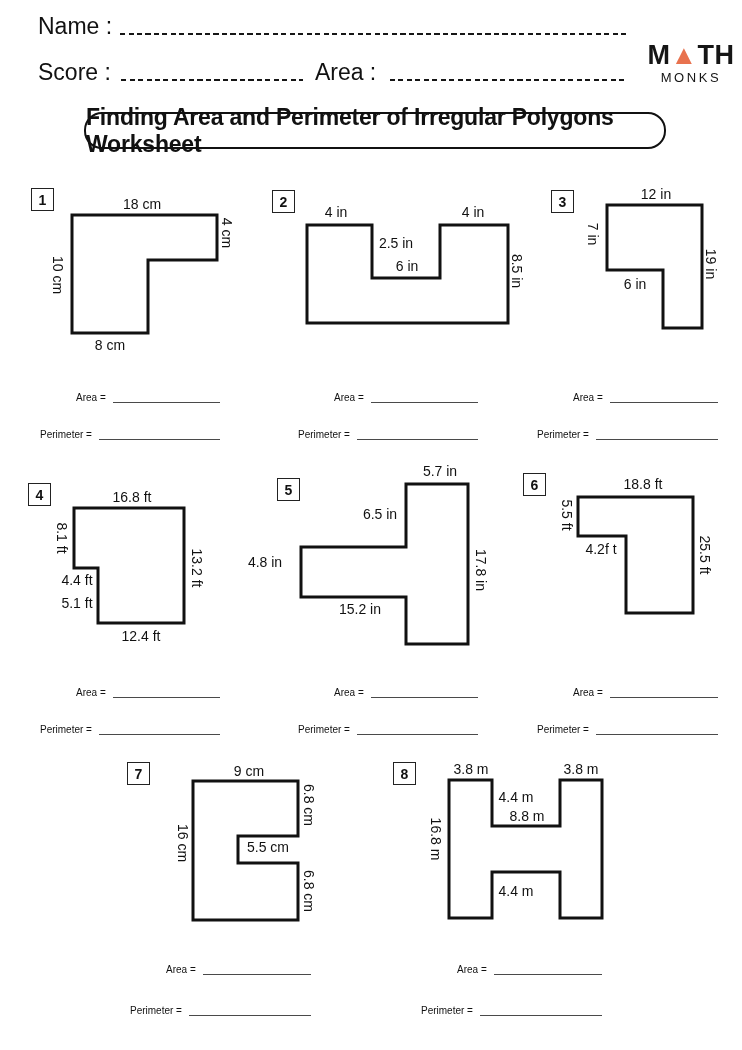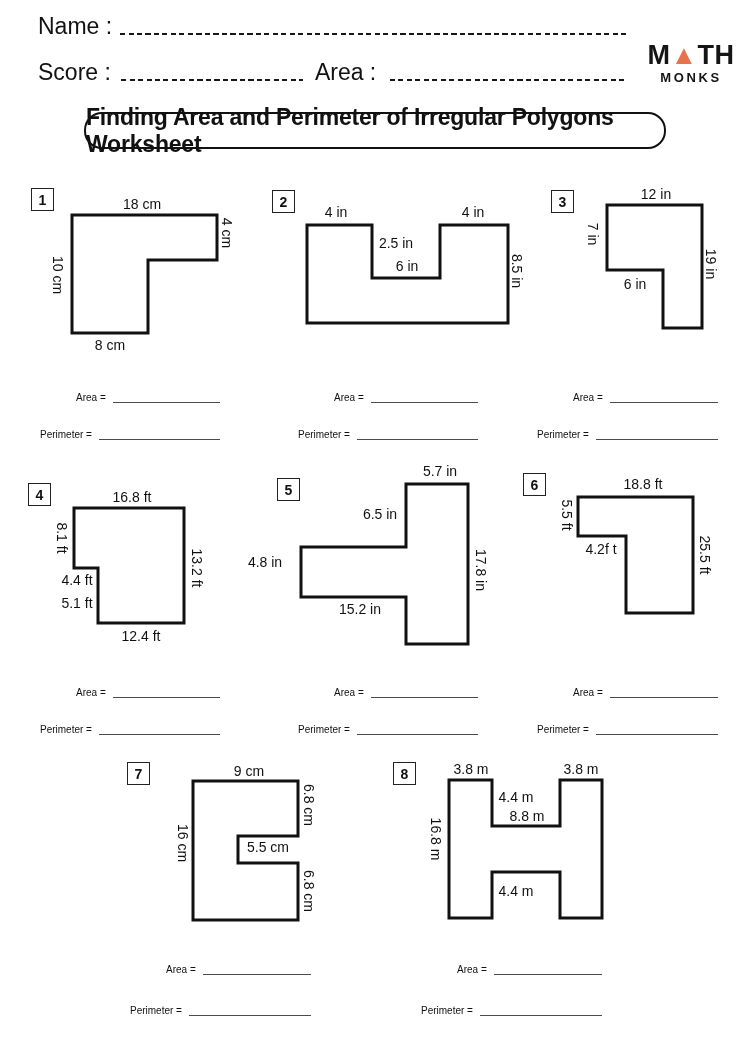--- a/index.html
+++ b/index.html
@@ -8,21 +8,21 @@
   
   .hrow{position:absolute;display:flex;align-items:flex-end;font-size:23px;font-weight:500;}
   .hlabel{white-space:nowrap;line-height:1;}
   .dash{position:relative;height:24px;}
   .dash::after{content:"";position:absolute;left:0;right:0;bottom:3px;height:2.4px;
       background:repeating-linear-gradient(90deg,#161616 0 5px,transparent 5px 8.5px);}
   
   .logo{position:absolute;text-align:center;line-height:1;}
   .logo .big{font-size:27px;font-weight:700;letter-spacing:0.5px;color:#151515;}
   .logo .tri{color:#E8724E;}
-  .logo .small{font-size:13px;font-weight:700;letter-spacing:2.6px;margin-top:2px;color:#151515;}
+  .logo .small{font-size:13px;font-weight:400;letter-spacing:2.6px;margin-top:2px;color:#151515;}
   
   .titlebox{position:absolute;left:84px;top:112px;width:578px;height:33px;
       border:2.4px solid #111;border-radius:18px;display:flex;align-items:center;
       justify-content:center;font-size:23px;font-weight:600;letter-spacing:-0.2px;}
   
   .shapes{position:absolute;left:0;top:0;width:742px;height:1050px;}
   .shapes polygon{fill:#fff;stroke:#111;stroke-width:3;stroke-linejoin:miter;}
   .shapes text{font-family:"Liberation Sans",sans-serif;font-size:14px;fill:#111;
       text-anchor:middle;dominant-baseline:central;}
   

